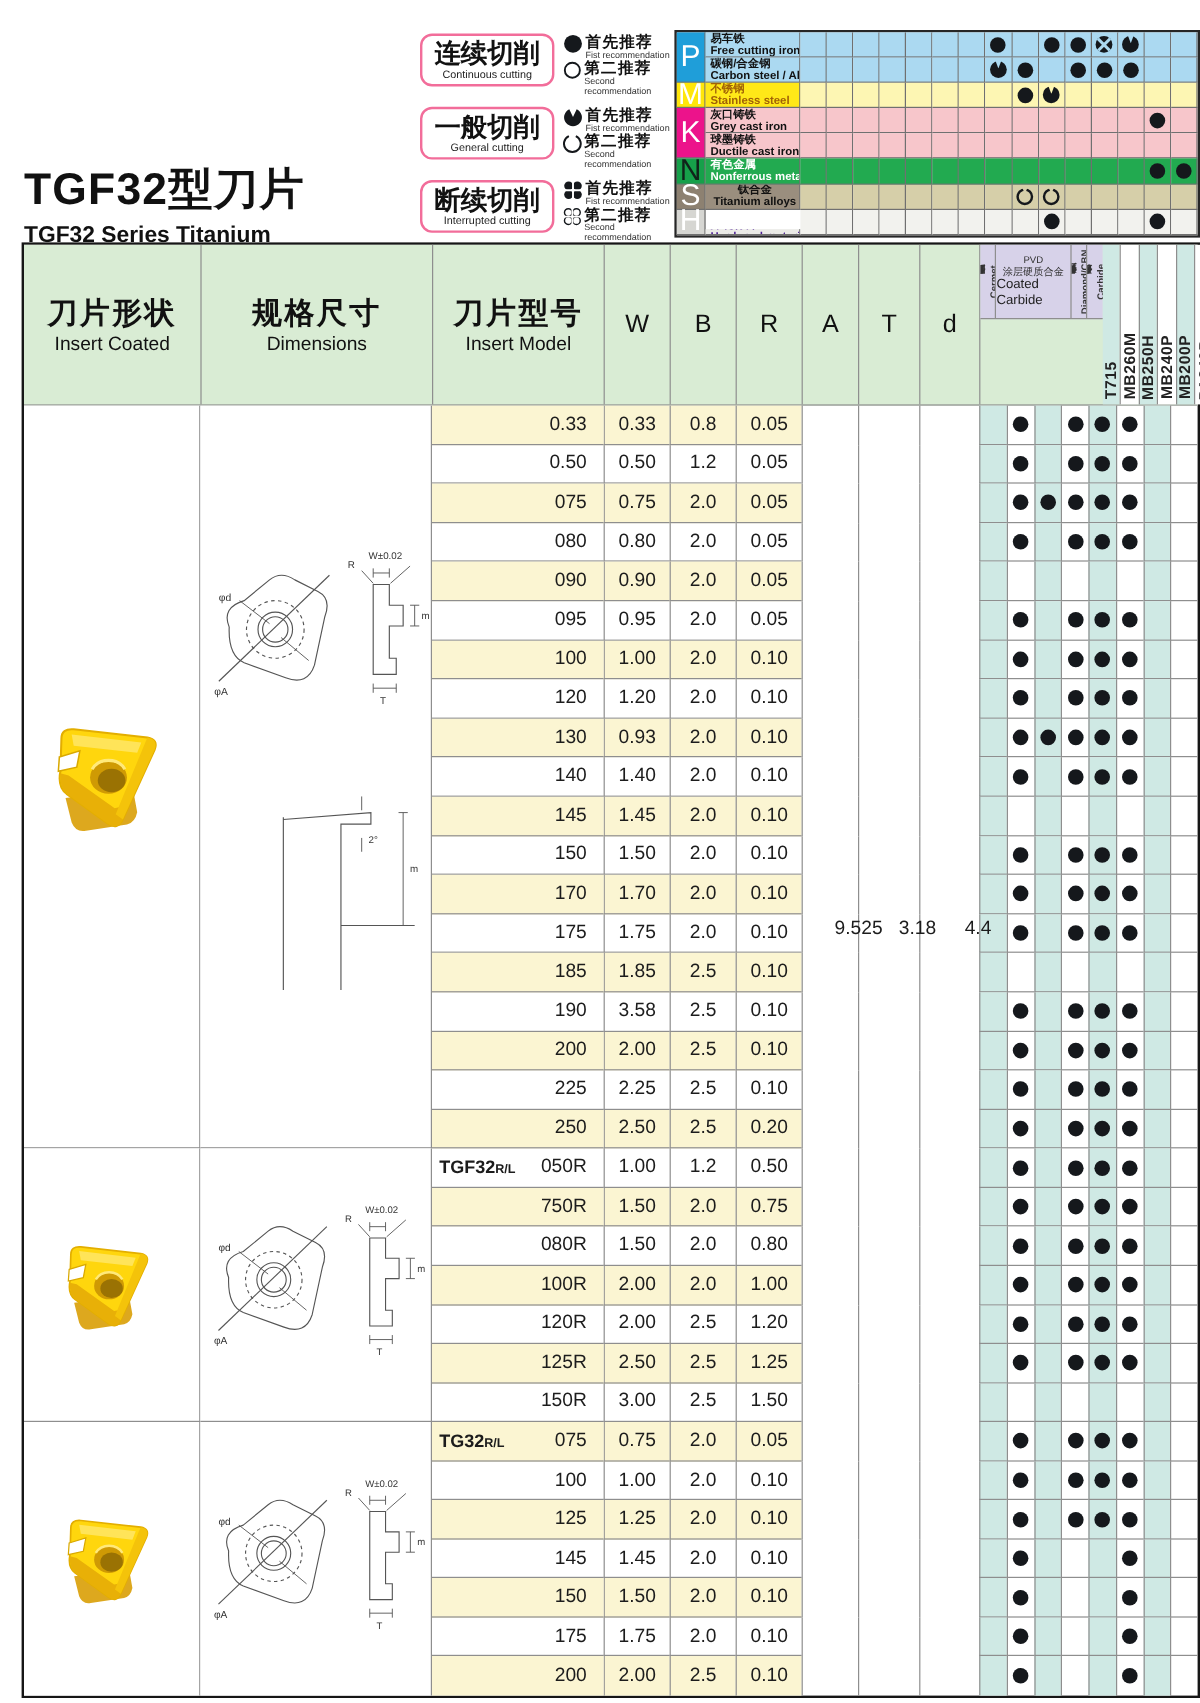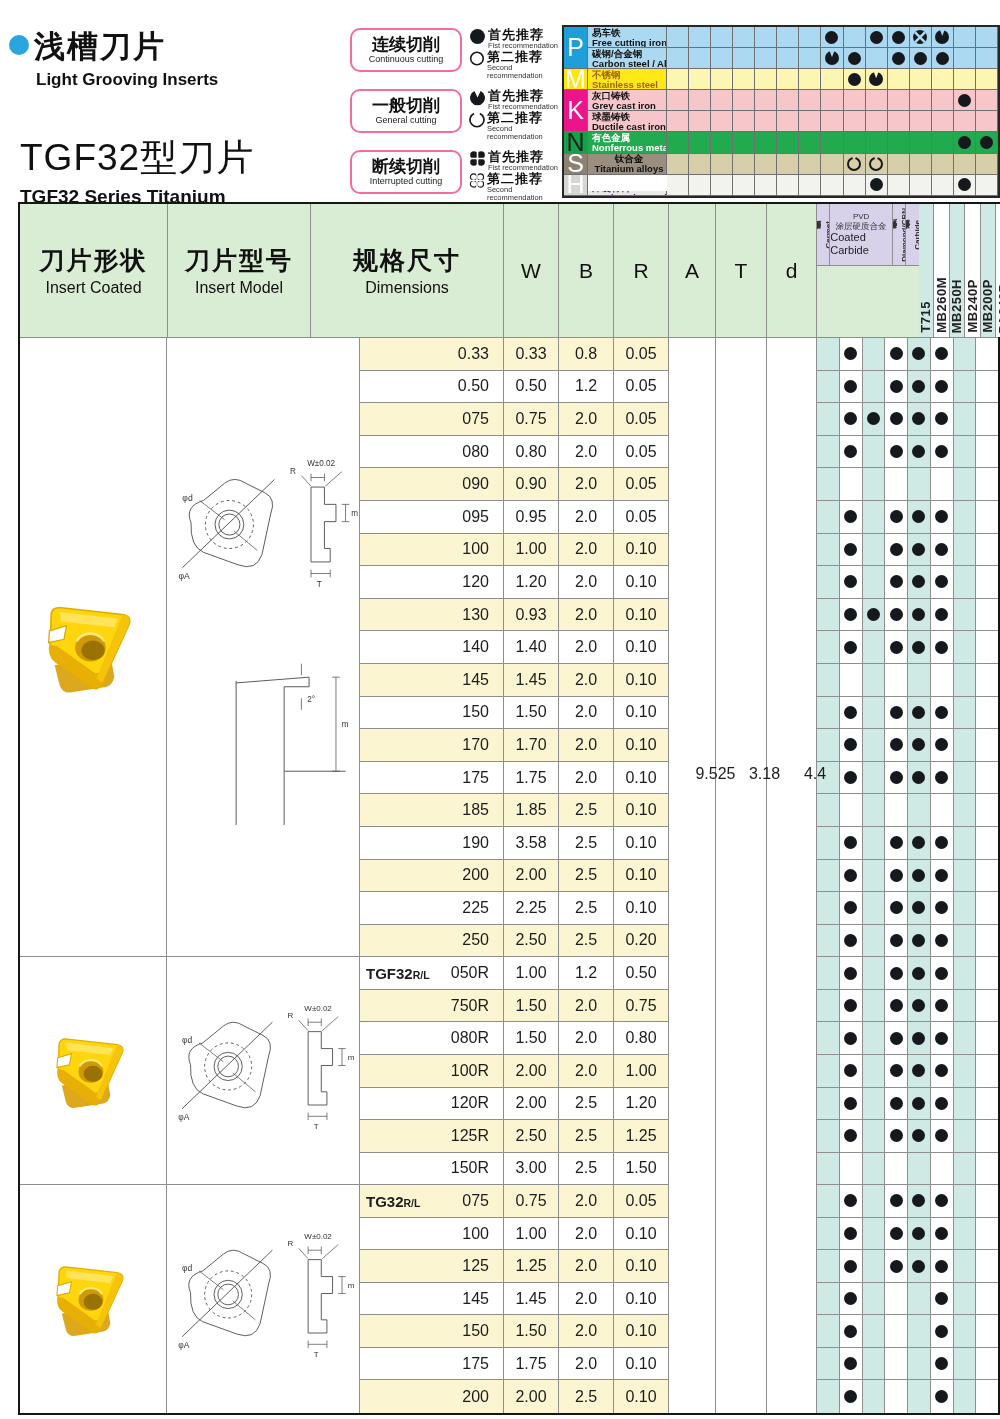--- a/index.html
+++ b/index.html
@@ -4,28 +4,28 @@
 <style>
   html,body{margin:0;padding:0;background:#fff;}
   .page{position:relative;width:1000px;height:1419px;background:#fff;overflow:hidden;
         font-family:"Liberation Sans",sans-serif;color:#111;}
   
   .title-block{position:absolute;left:7px;top:26px;}
   .bullet{position:absolute;left:2px;top:9px;width:20px;height:20px;border-radius:50%;background:#2aa5df;}
   .t-cn{margin-left:27px;font-size:31px;font-weight:700;letter-spacing:2px;}
   .t-en{margin-left:29px;font-size:17px;font-weight:700;margin-top:2px;}
   .series-block{position:absolute;left:20px;top:133px;}
-  .s-cn{font-size:37px;font-weight:400;letter-spacing:1px;}
+  .s-cn{font-size:37px;font-weight:700;letter-spacing:1px;}
   .s-en{font-size:19px;font-weight:700;margin-top:3px;}
   
   .legend{position:absolute;left:350px;top:28px;width:215px;}
   .lgroup{display:flex;margin-bottom:17px;}
   .lbox{width:112px;height:44px;border:2px solid #f26d9a;border-radius:10px;display:flex;flex-direction:column;
         align-items:center;justify-content:center;background:#fff;box-sizing:border-box;flex:none;}
-  .lbox-cn{font-size:17px;font-weight:700;line-height:1.1;}
+  .lbox-cn{font-size:22px;font-weight:700;line-height:1.1;}
   .lbox-en{font-size:9px;color:#222;}
   .lsyms{margin-left:7px;display:flex;flex-direction:column;justify-content:space-between;padding:0;}
   .lsym-row{display:flex;align-items:flex-start;gap:2px;height:22px;}
   .lrec{display:flex;flex-direction:column;line-height:1;}
   .lrec-cn{font-size:13px;font-weight:700;letter-spacing:1px;}
   .lrec-en{font-size:7.5px;color:#333;margin-top:1px;}
   
   .mtable{position:absolute;left:562px;top:25px;width:438px;border:2px solid #262626;box-sizing:border-box;
           display:grid;grid-template-columns:24px 79px repeat(15,1fr);grid-auto-rows:21.1px;background:#fff;}
   .m-letter{display:flex;align-items:center;justify-content:center;font-size:25px;
@@ -107,25 +107,20 @@
   .ov-a{left:648px;width:47px;}
   .ov-t{left:695px;width:51px;}
   .ov-d{left:746px;width:50px;}
   svg text{font-family:"Liberation Sans",sans-serif;}
 </style>
 </head>
 <body>
 
 <div class="page">
 
-  <div class="title-block">
-    <div class="bullet"></div>
-    <div class="t-cn">浅槽刀片</div>
-    <div class="t-en">Light Grooving Inserts</div>
-  </div>
   <div class="series-block">
     <div class="s-cn">TGF32型刀片</div>
     <div class="s-en">TGF32 Series Titanium</div>
   </div>
 
   <div class="legend">
     <div class="lgroup">
       <div class="lbox">
         <div class="lbox-cn">连续切削</div>
         <div class="lbox-en">Continuous cutting</div>
@@ -415,27 +410,27 @@
       </div>
       <div class="m-cell" style="background: rgb(242, 242, 238); --band: #f2f2ee;"></div>
     </div>
 
   <div class="maintable">
     <div class="thead">
       <div class="hcell first" style="width:147px">
         <div class="hcn">刀片形状</div>
         <div class="hen">Insert Coated</div>
       </div>
+      <div class="hcell" style="width:193px">
+        <div class="hcn">规格尺寸</div>
+        <div class="hen">Dimensions</div>
+      </div>
       <div class="hcell" style="width:143px">
         <div class="hcn">刀片型号</div>
         <div class="hen">Insert Model</div>
-      </div>
-      <div class="hcell" style="width:193px">
-        <div class="hcn">规格尺寸</div>
-        <div class="hen">Dimensions</div>
       </div>
       <div class="hcell" style="width:55px">
           <span class="hletter">W</span>
         </div>
       <div class="hcell" style="width:55px">
           <span class="hletter">B</span>
         </div>
       <div class="hcell" style="width:55px">
           <span class="hletter">R</span>
         </div>

